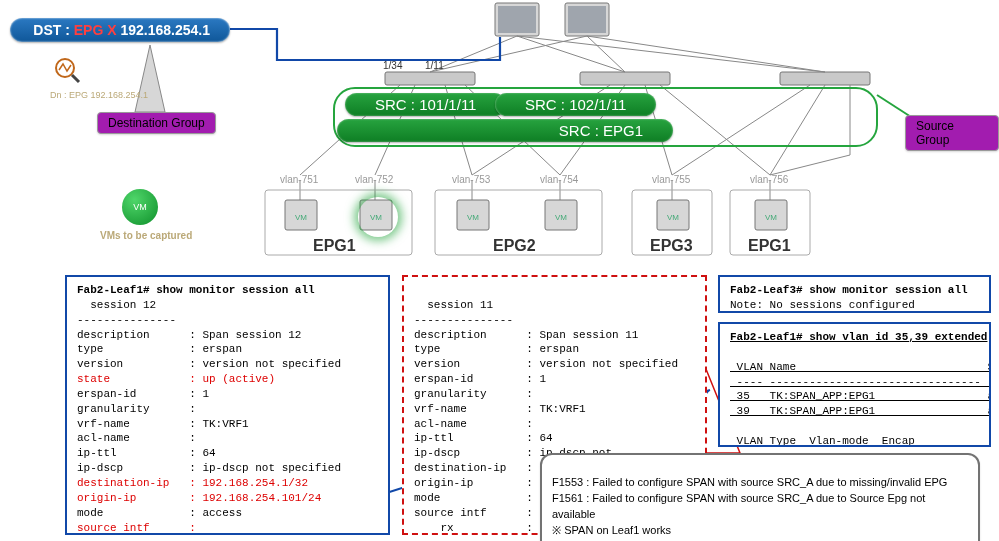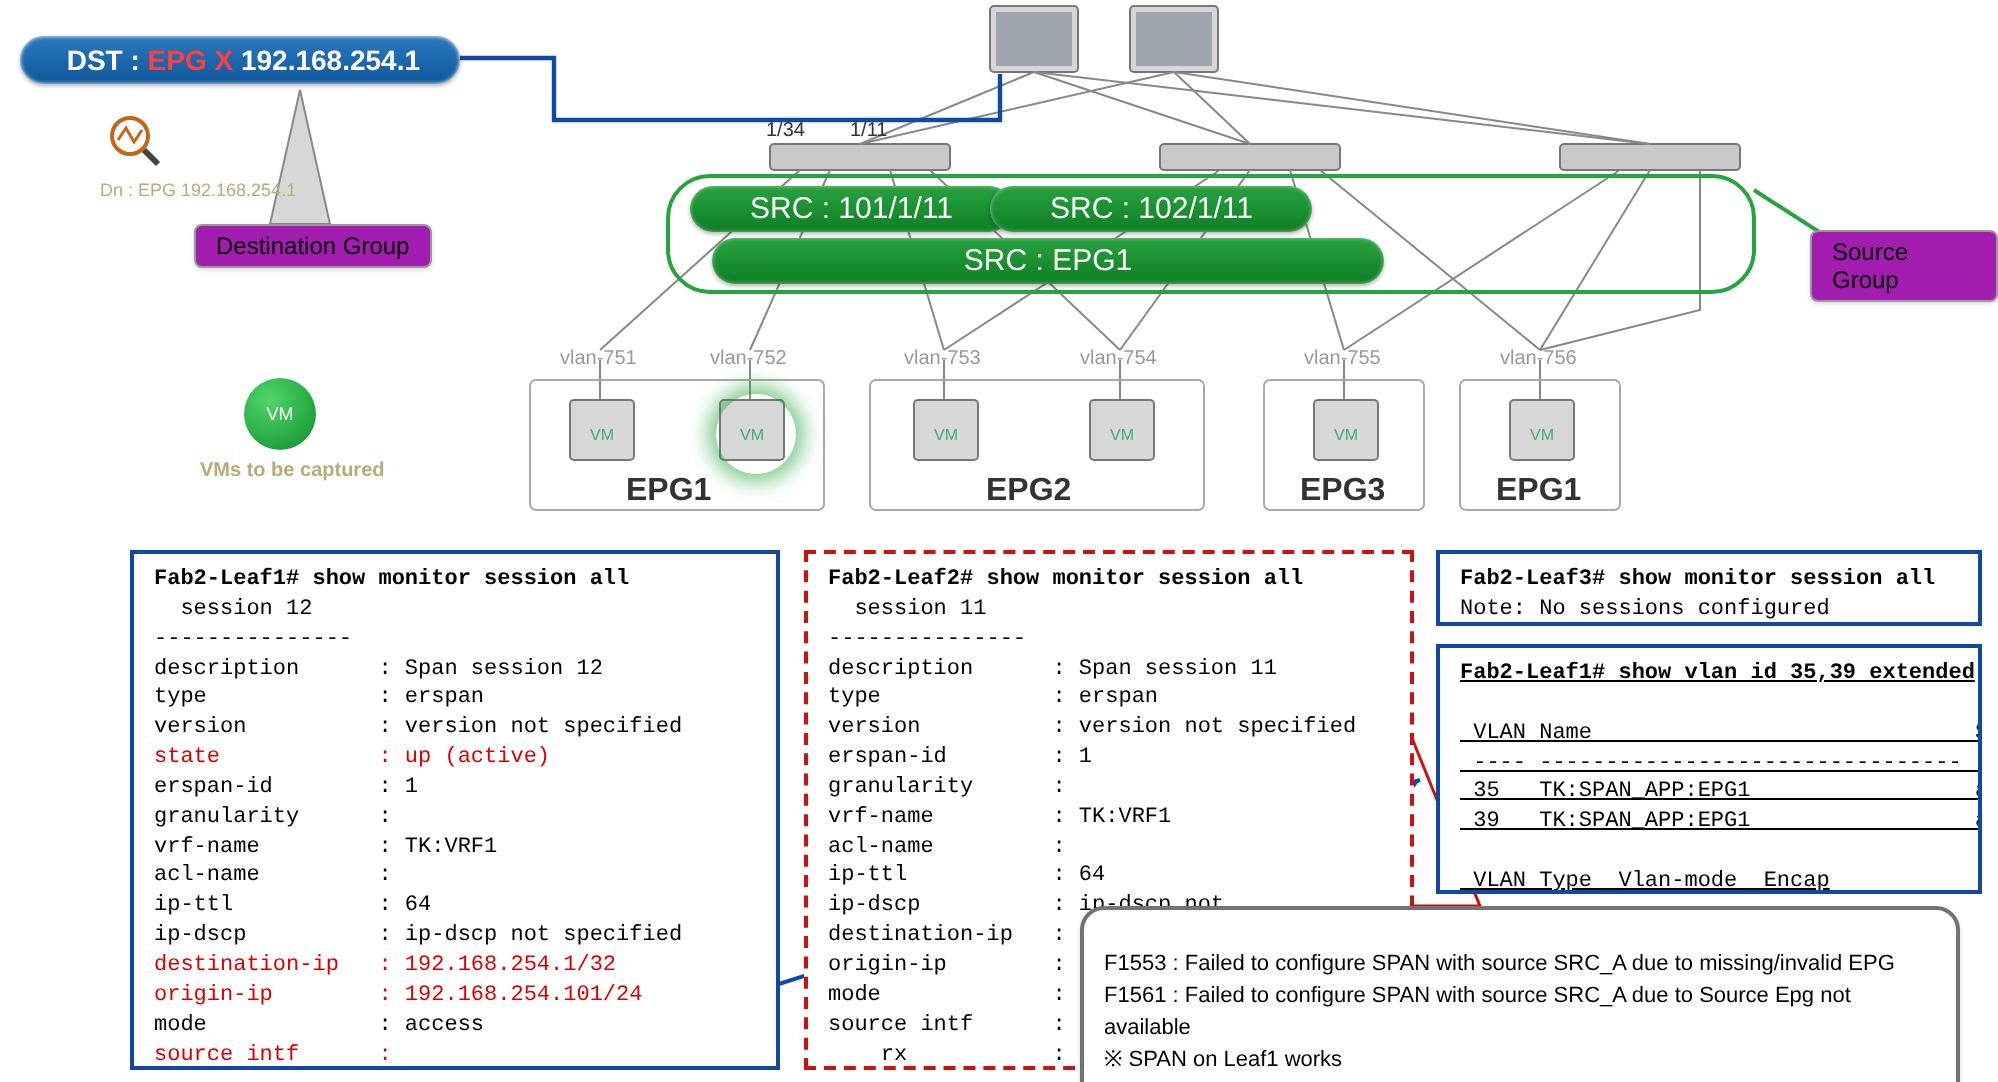--- a/index.html
+++ b/index.html
@@ -116,21 +116,21 @@
 
 <div class="abs dst-pill" style="left:10px;top:18px;width:220px">
   <span>DST : </span><span class="red">EPG X</span><span> 192.168.254.1</span>
 </div>
 <div class="abs faded-small" style="left:50px;top:90px">Dn : EPG 192.168.254.1</div>
 <div class="abs callout-box" style="left:97px;top:112px">Destination Group</div>
 
 <div class="source-group-frame" style="left:333px;top:87px;width:545px;height:60px"></div>
 <div class="abs src-pill" style="left:345px;top:93px">SRC : 101/1/11</div>
 <div class="abs src-pill" style="left:495px;top:93px">SRC : 102/1/11</div>
-<div class="abs src-pill" style="left:356px;top:119px;width:336px;text-align:center">SRC : EPG1</div>
+<div class="abs src-pill" style="left:337px;top:119px;width:336px;text-align:right">SRC : EPG1</div>
 <div class="abs callout-box" style="left:905px;top:115px">Source Group</div>
 
 <div class="abs" style="left:383px;top:60px;font-size:10px;color:#333">1/34</div>
 <div class="abs" style="left:425px;top:60px;font-size:10px;color:#333">1/11</div>
 
 <div class="abs vlan-label" style="left:280px;top:174px">vlan-751</div>
 <div class="abs vlan-label" style="left:355px;top:174px">vlan-752</div>
 <div class="abs vlan-label" style="left:452px;top:174px">vlan-753</div>
 <div class="abs vlan-label" style="left:540px;top:174px">vlan-754</div>
 <div class="abs vlan-label" style="left:652px;top:174px">vlan-755</div>
@@ -166,21 +166,21 @@
 <span class="red">source intf      :</span>
 <span class="red">    rx           : Eth1/11</span>
 <span class="red">    tx           : Eth1/11</span>
 
 source VLANs     :
     rx           :
     tx           :
     both         :
 
 </div>
-<div id="t2" class="abs term-box term2" style="left:402px;top:275px;width:305px;height:260px"><span class="title-line">Fab2-Leaf2# show monitor session all</span>
+<div id="t2" class="abs term-box term2" style="left:402px;top:275px;width:305px;height:260px">
   session 11
 ---------------
 description      : Span session 11
 type             : erspan
 version          : version not specified
 erspan-id        : 1
 granularity      :
 vrf-name         : TK:VRF1
 acl-name         :
 ip-ttl           : 64

